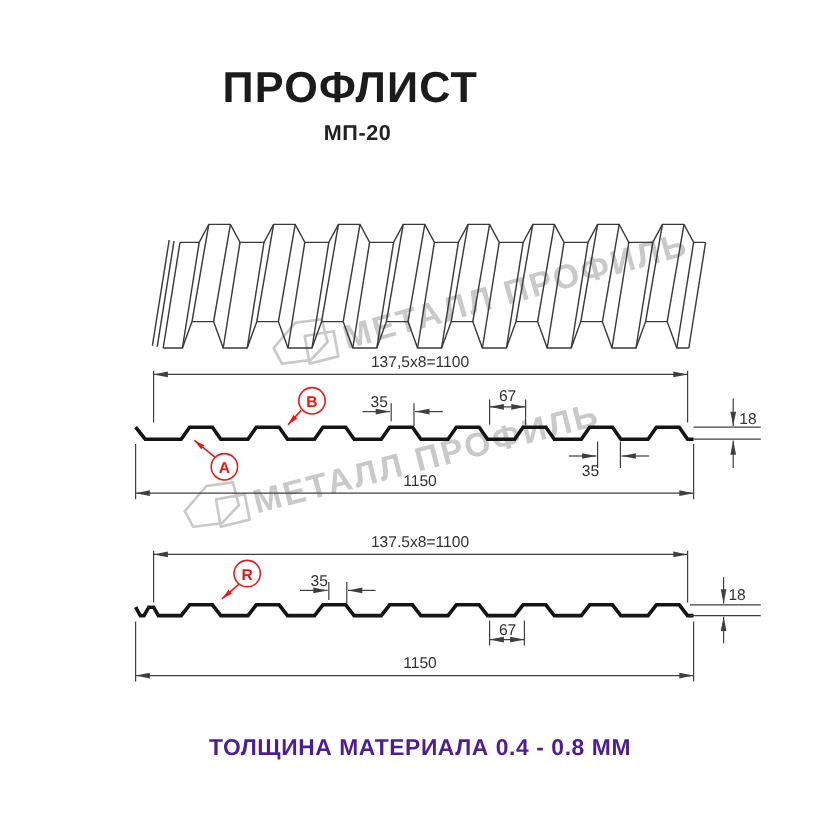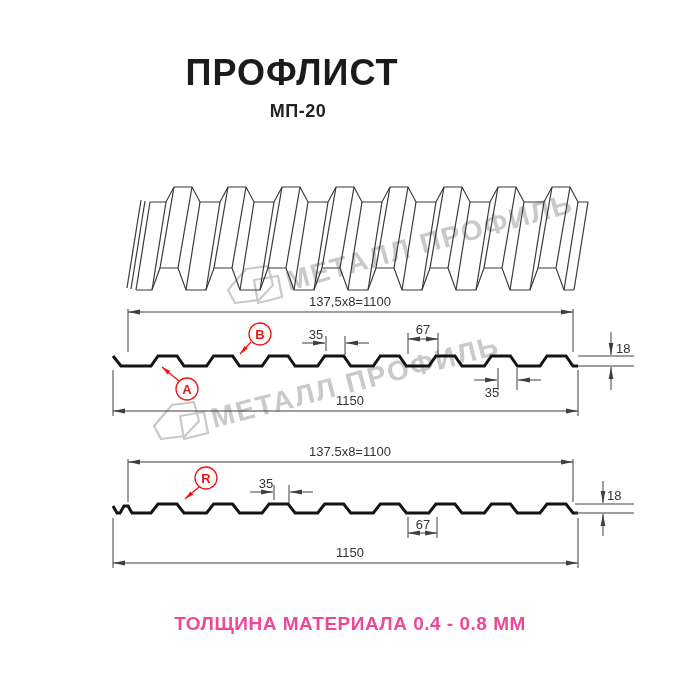--- a/index.html
+++ b/index.html
@@ -2,21 +2,21 @@
 <html><head>
 <meta charset="utf-8">
 <style>
   html,body{margin:0;padding:0;background:#ffffff;}
   body{width:700px;height:700px;position:relative;font-family:"Liberation Sans",sans-serif;overflow:hidden;}
   .title{position:absolute;top:52px;left:0;width:584px;text-align:center;
          font-size:36px;font-weight:700;letter-spacing:1px;color:#1b1b1b;}
   .subtitle{position:absolute;top:101px;left:0;width:596px;text-align:center;
          font-size:18px;font-weight:700;letter-spacing:0.5px;color:#222;}
   .footer{position:absolute;top:613px;left:0;width:700px;text-align:center;
-         font-size:19px;font-weight:700;letter-spacing:0.5px;color:#ec4899;}
+         font-size:19px;font-weight:700;letter-spacing:0.5px;color:#4c1d95;}
   svg#dwg{position:absolute;top:0;left:0;}
   .dimtxt{font-size:13px;fill:#333;font-family:"Liberation Sans",sans-serif;}
   .redtxt{font-size:13px;font-weight:700;fill:#ee1515;font-family:"Liberation Sans",sans-serif;}
   .wmtxt{font-size:28px;font-weight:700;letter-spacing:2px;fill:#c9c9c9;font-family:"Liberation Sans",sans-serif;}
   .thin{stroke:#3f3f3f;stroke-width:1;fill:none;}
   .thick{stroke:#141414;stroke-width:3;fill:none;stroke-linejoin:miter;}
   .persp{stroke:#3a3a3a;stroke-width:1.2;fill:none;}
   .redln{stroke:#ee1515;stroke-width:1.3;fill:none;}
   .wmshape{stroke:#c9c9c9;stroke-width:2.2;fill:none;stroke-linejoin:round;}
 </style>

